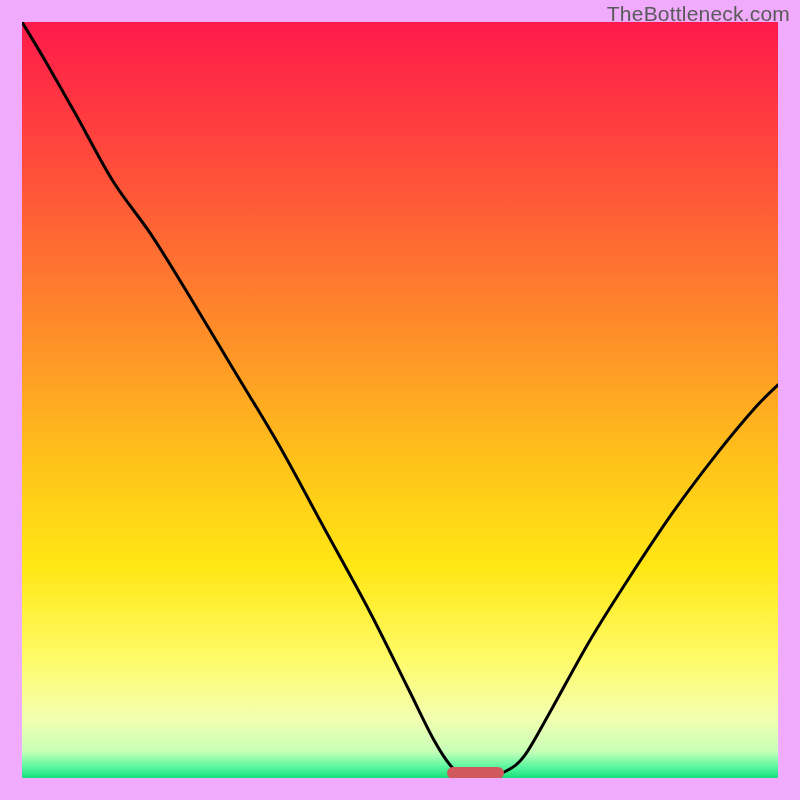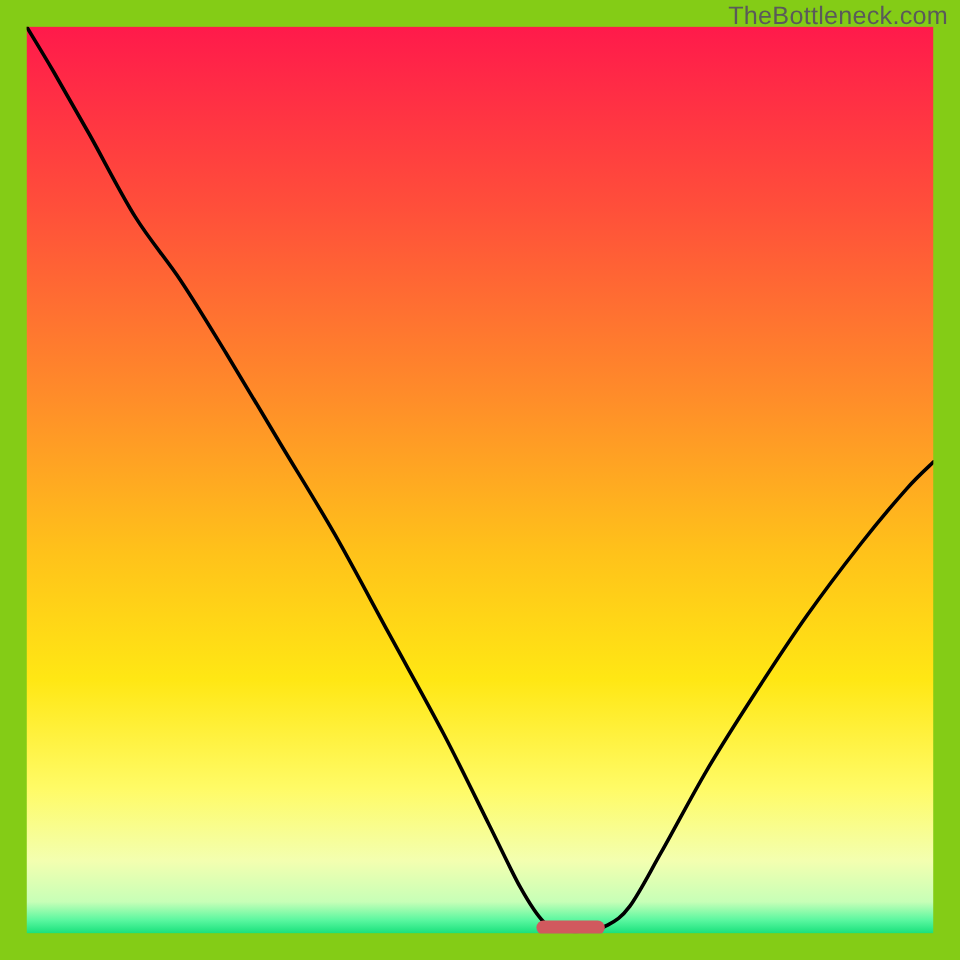--- a/index.html
+++ b/index.html
@@ -9,21 +9,21 @@
     height: 800px;
     background: #000;
     overflow: hidden;
   }
   .frame {
     position: absolute;
     left: 0;
     top: 0;
     width: 800px;
     height: 800px;
-    background: #84cc16;
+    background: #f0abfc;
   }
   .plot {
     position: absolute;
     left: 22px;
     top: 22px;
     width: 756px;
     height: 756px;
     overflow: hidden;
   }
   .gradient {

